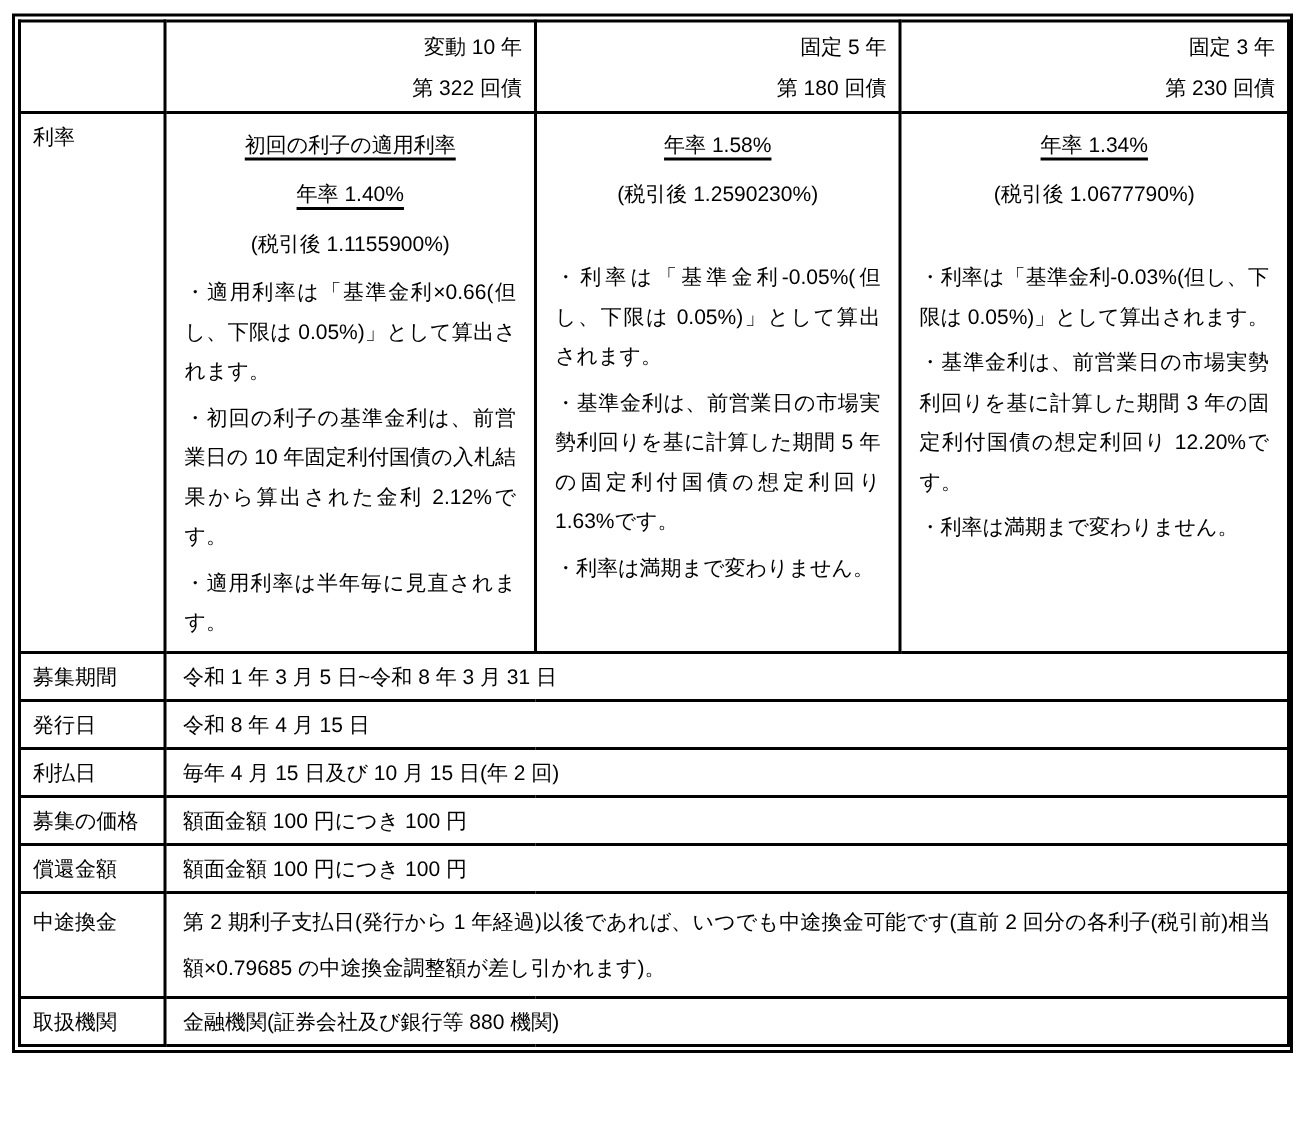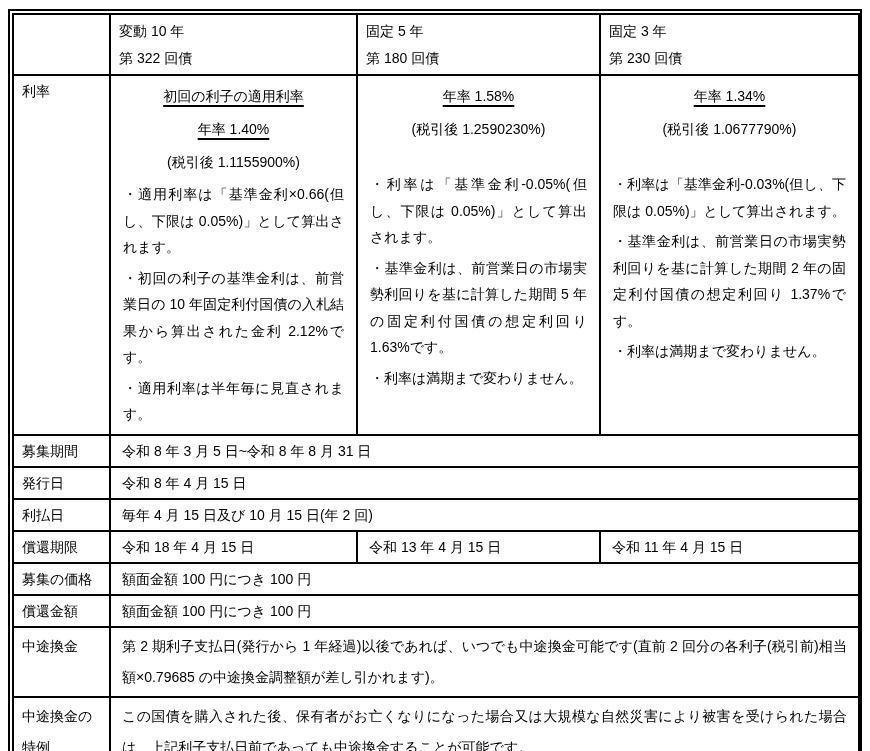--- a/index.html
+++ b/index.html
@@ -29,21 +29,21 @@
   table.bond col.c2 { width: 243px; }
   table.bond col.c3 { width: 259px; }
   table.bond td {
     border: 2px solid #000;
     vertical-align: top;
     font-size: 14px;
     line-height: 26px;
     padding: 2px 8px;
   }
   
-  tr.r-head td { height: 60px; text-align: left; padding-top: 3px; line-height: 27px; margin-left: 47px; }
+  tr.r-head td { height: 60px; text-align: right; padding-top: 3px; line-height: 27px; margin-left: 47px; }
   
   tr.r-rate td { height: 306px; }
   td.rate { padding: 4px 9px 6px 9px; }
   td.rate p { margin: 4px; }
   .cline { text-align: center; line-height: 29px; }
   .uline { text-decoration: underline; text-underline-offset: 4px; text-decoration-thickness: 1.5px; }
   .gap { margin-bottom: 27px !important; }
   .bullet { text-align: justify; line-height: 26.5px; }
   
   td.lbl { padding: 4px 4px 2px 7px; line-height: 27px; }
@@ -100,69 +100,56 @@
         <p class="cline uline">年率 1.58%</p>
         <p class="cline gap">(税引後 1.2590230%)</p>
         <p class="bullet">・利率は「基準金利-0.05%(但し、下限は 0.05%)」として算出されます。</p>
         <p class="bullet">・基準金利は、前営業日の市場実勢利回りを基に計算した期間 5 年の固定利付国債の想定利回り 1.63%です。</p>
         <p class="bullet">・利率は満期まで変わりません。</p>
       </td>
       <td class="rate">
         <p class="cline uline">年率 1.34%</p>
         <p class="cline gap">(税引後 1.0677790%)</p>
         <p class="bullet">・利率は「基準金利-0.03%(但し、下限は 0.05%)」として算出されます。</p>
-        <p class="bullet">・基準金利は、前営業日の市場実勢利回りを基に計算した期間 2 年の固定利付国債の想定利回り 1.37%です。</p>
+        <p class="bullet">・基準金利は、前営業日の市場実勢利回りを基に計算した期間 3 年の固定利付国債の想定利回り 12.20%です。</p>
         <p class="bullet">・利率は満期まで変わりません。</p>
       </td>
     </tr>
 
     <tr class="r-line">
       <td class="lbl">募集期間</td>
-      <td class="val" colspan="3">令和 8 年 3 月 5 日~令和 8 年 8 月 31 日</td>
+      <td class="val" colspan="3">令和 1 年 3 月 5 日~令和 8 年 3 月 31 日</td>
     </tr>
 
     <tr class="r-line">
       <td class="lbl">発行日</td>
       <td class="val" colspan="3">令和 8 年 4 月 15 日</td>
     </tr>
 
     <tr class="r-line">
       <td class="lbl">利払日</td>
       <td class="val" colspan="3">毎年 4 月 15 日及び 10 月 15 日(年 2 回)</td>
     </tr>
 
-    <tr class="r-line">
-      <td class="lbl">償還期限</td>
-      <td class="val">令和 18 年 4 月 15 日</td>
-      <td class="val">令和 13 年 4 月 15 日</td>
-      <td class="val">令和 11 年 4 月 15 日</td>
-    </tr>
 
     <tr class="r-line">
       <td class="lbl">募集の価格</td>
       <td class="val" colspan="3">額面金額 100 円につき 100 円</td>
     </tr>
 
     <tr class="r-line">
       <td class="lbl">償還金額</td>
       <td class="val" colspan="3">額面金額 100 円につき 100 円</td>
     </tr>
 
     <tr class="r-para r-early">
       <td class="lbl">中途換金</td>
       <td class="val" colspan="3">第 2 期利子支払日(発行から 1 年経過)以後であれば、いつでも中途換金可能です(直前 2 回分の各利子(税引前)相当額×0.79685 の中途換金調整額が差し引かれます)。</td>
     </tr>
 
-    <tr class="r-para r-special">
-      <td class="lbl">
-        <div>中途換金の</div>
-        <div>特例</div>
-      </td>
-      <td class="val" colspan="3">この国債を購入された後、保有者がお亡くなりになった場合又は大規模な自然災害により被害を受けられた場合は、上記利子支払日前であっても中途換金することが可能です。</td>
-    </tr>
 
     <tr class="r-line">
       <td class="lbl">取扱機関</td>
       <td class="val" colspan="3">金融機関(証券会社及び銀行等 880 機関)</td>
     </tr>
 
   </tbody>
     </table>
 </div>
 

